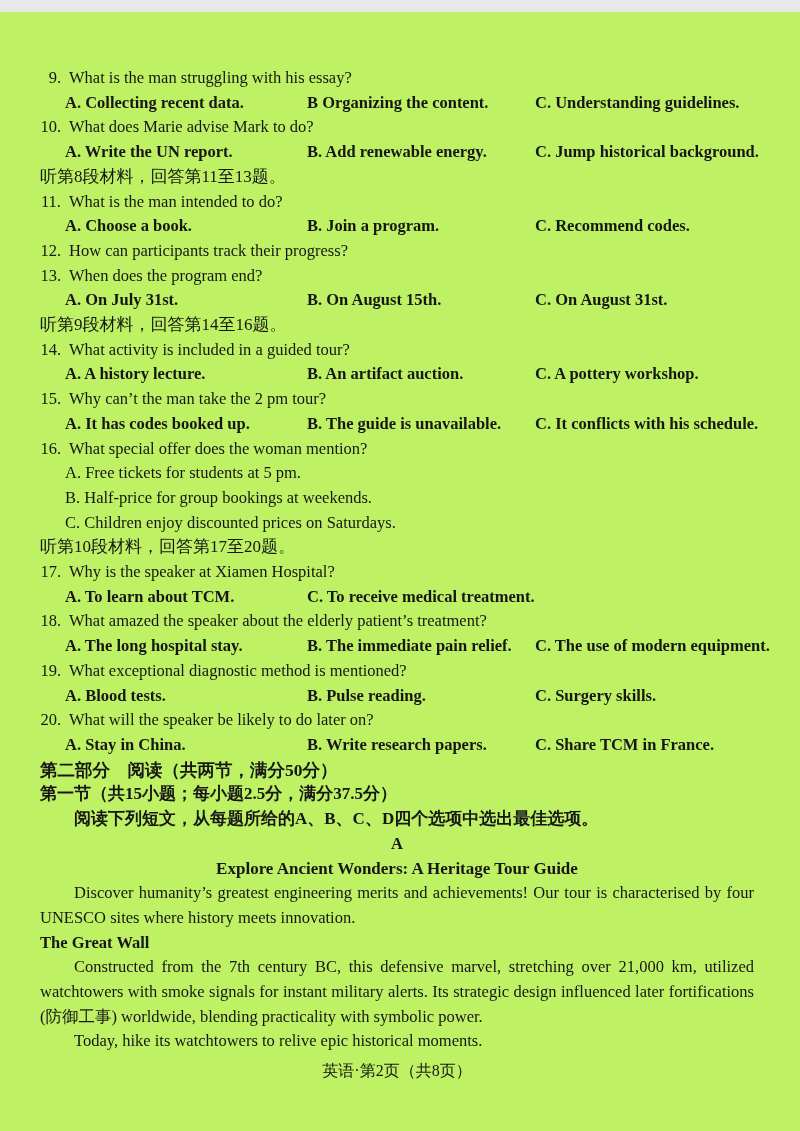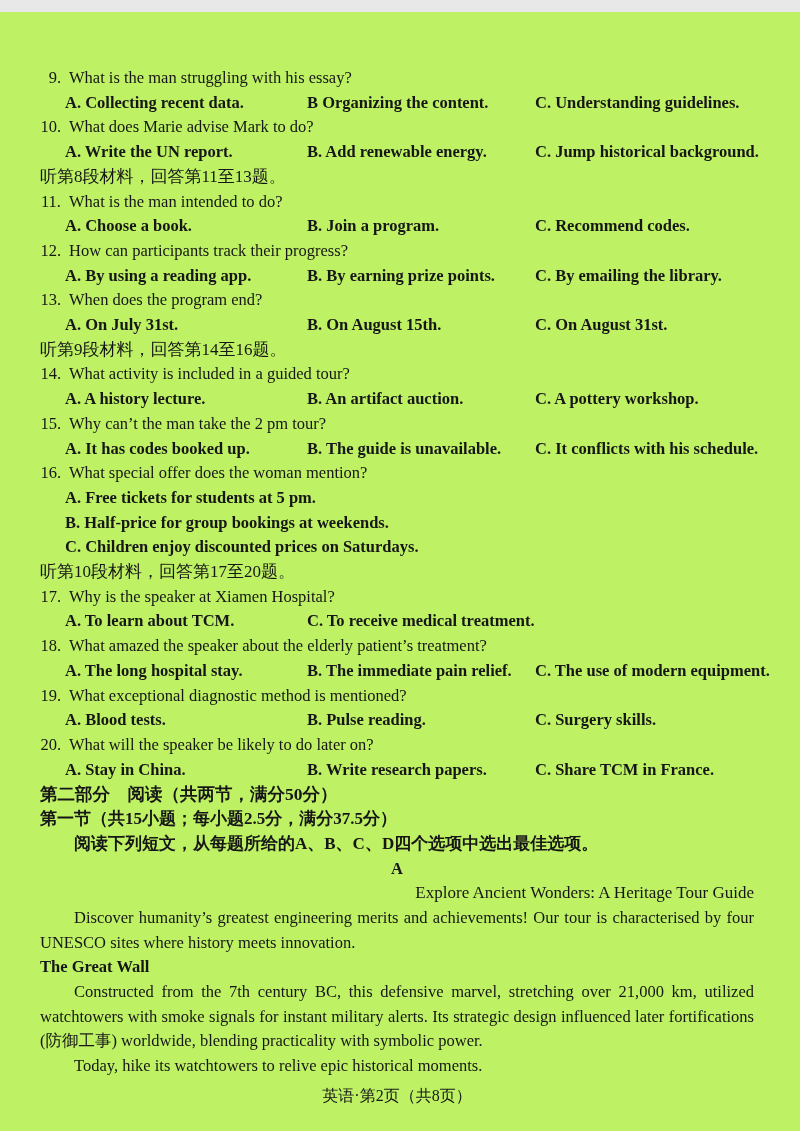--- a/index.html
+++ b/index.html
@@ -23,27 +23,27 @@
     min-width: 21px;
     text-align: right;
     margin-right: 8px;
   }
   .opt-row {
     display: grid;
     grid-template-columns: 242px 228px 1fr;
     margin-left: 25px;
   }
   .opt-col { white-space: nowrap; font-weight: bold; }
-  .stacked-opt { margin-left: 25px; white-space: nowrap; font-weight: bold; }
+  .stacked-opt { margin-left: 25px; white-space: nowrap; }
   .cue { font-size: 17px; }
   .part-heading { font-weight: bold; font-size: 17.5px; }
   .section-heading { font-weight: bold; font-size: 17px; }
   .instruction { font-size: 17px; text-indent: 34px; font-weight: bold; }
   .passage-label { text-align: center; font-weight: bold; }
-  .passage-title { text-align: right; font-weight: normal; font-size: 17px; }
+  .passage-title { text-align: center; font-weight: bold; font-size: 17px; }
   .para {
     margin: 0;
     text-align: justify;
     text-indent: 34px;
   }
   .subheading { font-weight: bold; }
   .footer {
     text-align: center;
     margin-top: 5px;
     font-size: 16px;
@@ -80,25 +80,20 @@
       <span class="qnum">11.</span><span>What is the man intended to do?</span>
     </div>
     <div class="opt-row">
       <span class="opt-col">A. Choose a book.</span>
       <span class="opt-col">B. Join a program.</span>
       <span class="opt-col">C. Recommend codes.</span>
     </div>
 
     <div class="q-line">
       <span class="qnum">12.</span><span>How can participants track their progress?</span>
-    </div>
-    <div class="opt-row">
-      <span class="opt-col">A. By using a reading app.</span>
-      <span class="opt-col">B. By earning prize points.</span>
-      <span class="opt-col">C. By emailing the library.</span>
     </div>
 
     <div class="q-line">
       <span class="qnum">13.</span><span>When does the program end?</span>
     </div>
     <div class="opt-row">
       <span class="opt-col">A. On July 31st.</span>
       <span class="opt-col">B. On August 15th.</span>
       <span class="opt-col">C. On August 31st.</span>
     </div>

